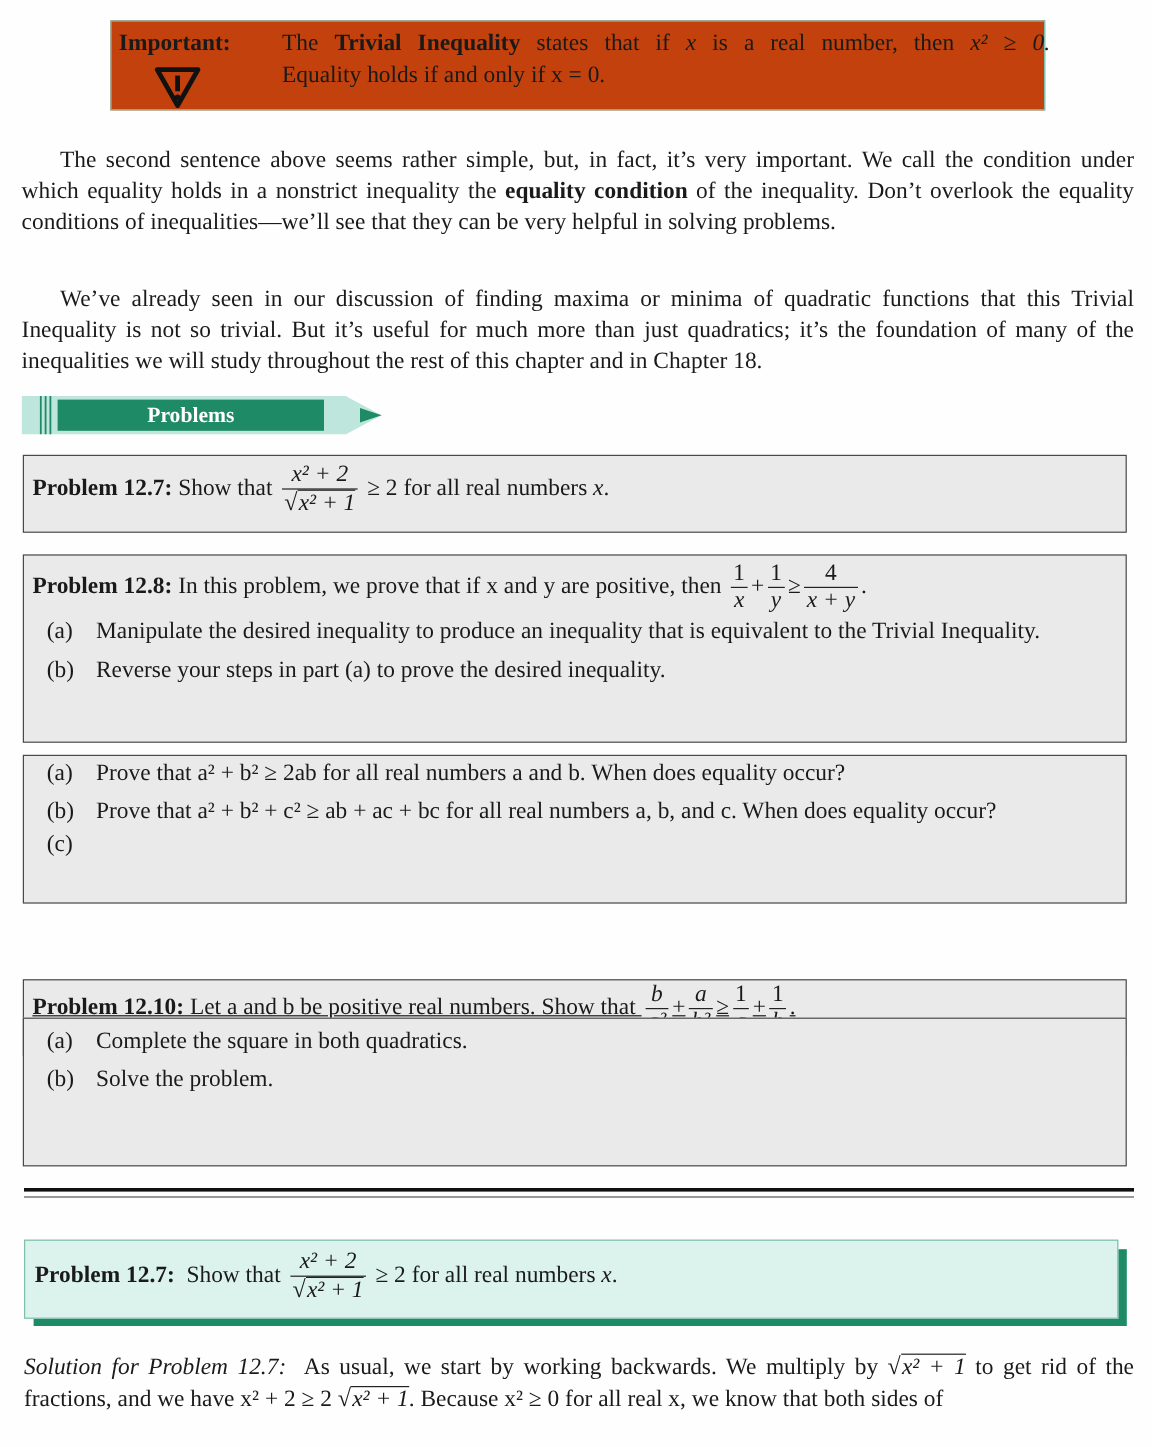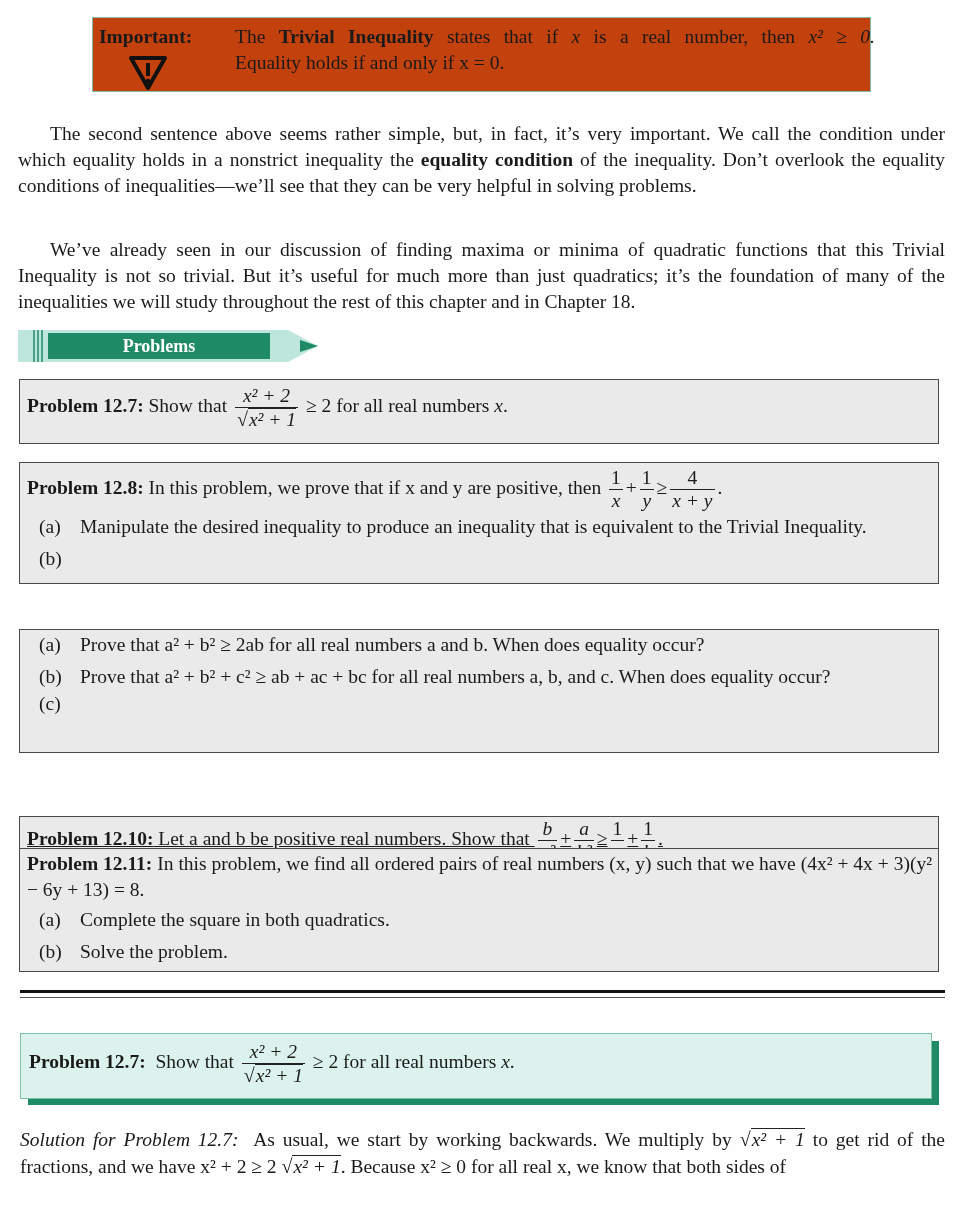--- a/index.html
+++ b/index.html
@@ -81,45 +81,44 @@
   <polygon points="282,10 300,16 282,22" fill="#1f8a66"></polygon>
   <text x="141" y="22" text-anchor="middle" fill="#ffffff" font-family="Liberation Serif, serif" font-weight="bold" font-size="18">Problems</text>
 </svg>
 
 <div class="abs pbox" style="top:379px;height:65px;">
   <div class="row" style="top:5px;">
     <b>Problem 12.7:</b><span> Show that </span><span class="frac"><span class="num it">x² + 2</span><span class="den"><span class="rad">√</span><span class="sqrt it">x² + 1</span></span></span><span> ≥ 2 for all real numbers </span><i>x</i><span>.</span>
   </div>
 </div>
 
-<div class="abs pbox" style="top:462px;height:122px;">
+<div class="abs pbox" style="top:462px;height:157px;">
   <div class="row" style="top:4px;">
     <b>Problem 12.8:</b><span> In this problem, we prove that if x and y are positive, then </span><span class="frac"><span class="num">1</span><span class="den it">x</span></span>+<span class="frac"><span class="num">1</span><span class="den it">y</span></span>≥<span class="frac"><span class="num">4</span><span class="den it">x + y</span></span>.
   </div>
   <div class="part" style="top:6px;">
       <span class="tag">(a)</span>
       <span style="display:block;text-align:justify;">Manipulate the desired inequality to produce an inequality that is equivalent to the Trivial Inequality.</span>
     </div>
-  <div class="part" style="top:12px;"><span class="tag">(b)</span></div>
+  <div class="part" style="top:12px;"><span class="tag">(b)</span><span>Reverse your steps in part (a) to prove the desired inequality.</span></div>
 </div>
 
 <div class="abs pbox" style="top:629px;height:124px;">
   <div class="part" style="top:2px;"><span class="tag">(a)</span><span>Prove that a² + b² ≥ 2ab for all real numbers a and b. When does equality occur?</span></div>
   <div class="part" style="top:8px;"><span class="tag">(b)</span><span>Prove that a² + b² + c² ≥ ab + ac + bc for all real numbers a, b, and c. When does equality occur?</span></div>
   <div class="part" style="top:9px;"><span class="tag">(c)</span></div>
 </div>
 
 <div class="abs pbox" style="top:816px;height:64px;text-decoration:underline;">
   <div class="row" style="top:1px;">
     <b>Problem 12.10:</b><span> Let a and b be positive real numbers. Show that </span><span class="frac"><span class="num it">b</span><span class="den it">a²</span></span>+<span class="frac"><span class="num it">a</span><span class="den it">b²</span></span>≥<span class="frac"><span class="num">1</span><span class="den it">a</span></span>+<span class="frac"><span class="num">1</span><span class="den it">b</span></span>.
   </div>
 </div>
 
 <div class="abs pbox" style="top:848px;height:124px;">
-  <div class="row" style="top:2px;text-align:justify;"><b>Problem 12.11:</b><span> In this problem, we find all ordered pairs of real numbers (x, y) such that we have (4x² + 4x + 3)(y² − 6y + 13) = 8.</span></div>
   <div class="part" style="top:6px;"><span class="tag">(a)</span><span>Complete the square in both quadratics.</span></div>
   <div class="part" style="top:12px;"><span class="tag">(b)</span><span>Solve the problem.</span></div>
 </div>
 
 <div class="abs rule1"></div>
 <div class="abs rule2"></div>
 
 <div class="abs sol-shadow"></div>
 <div class="abs sol-box">
   <div class="row" style="top:7px;">

